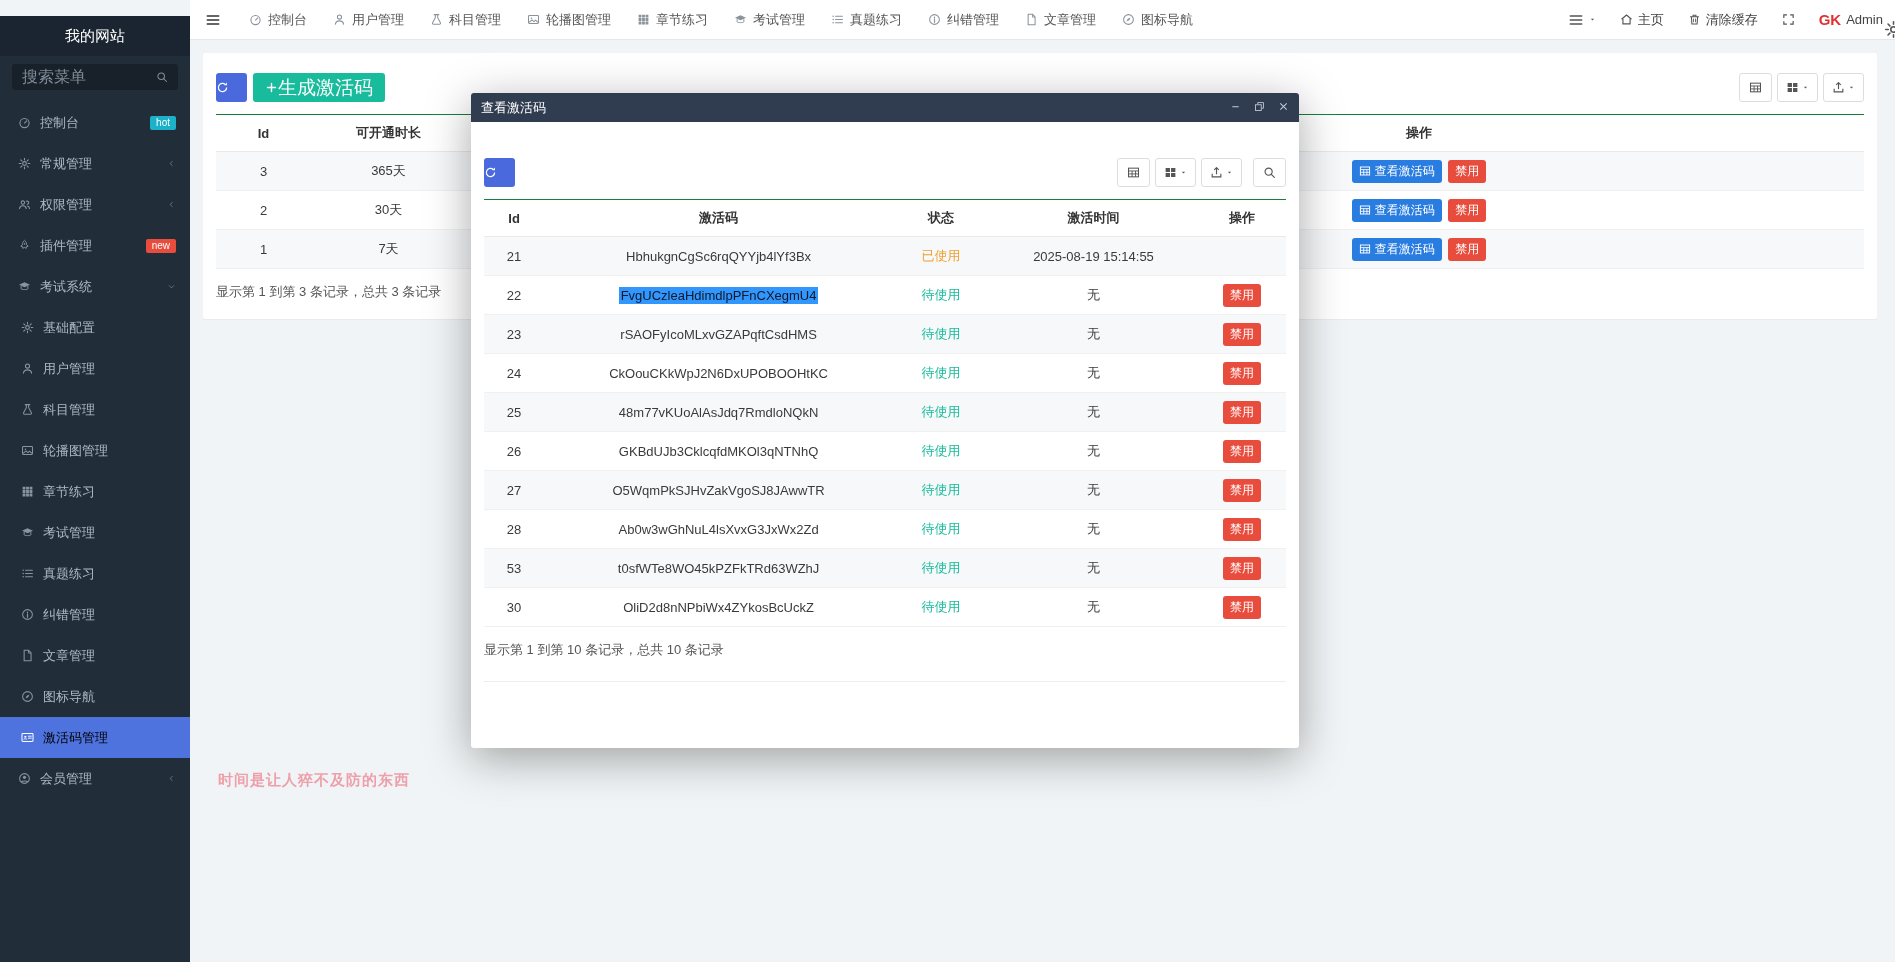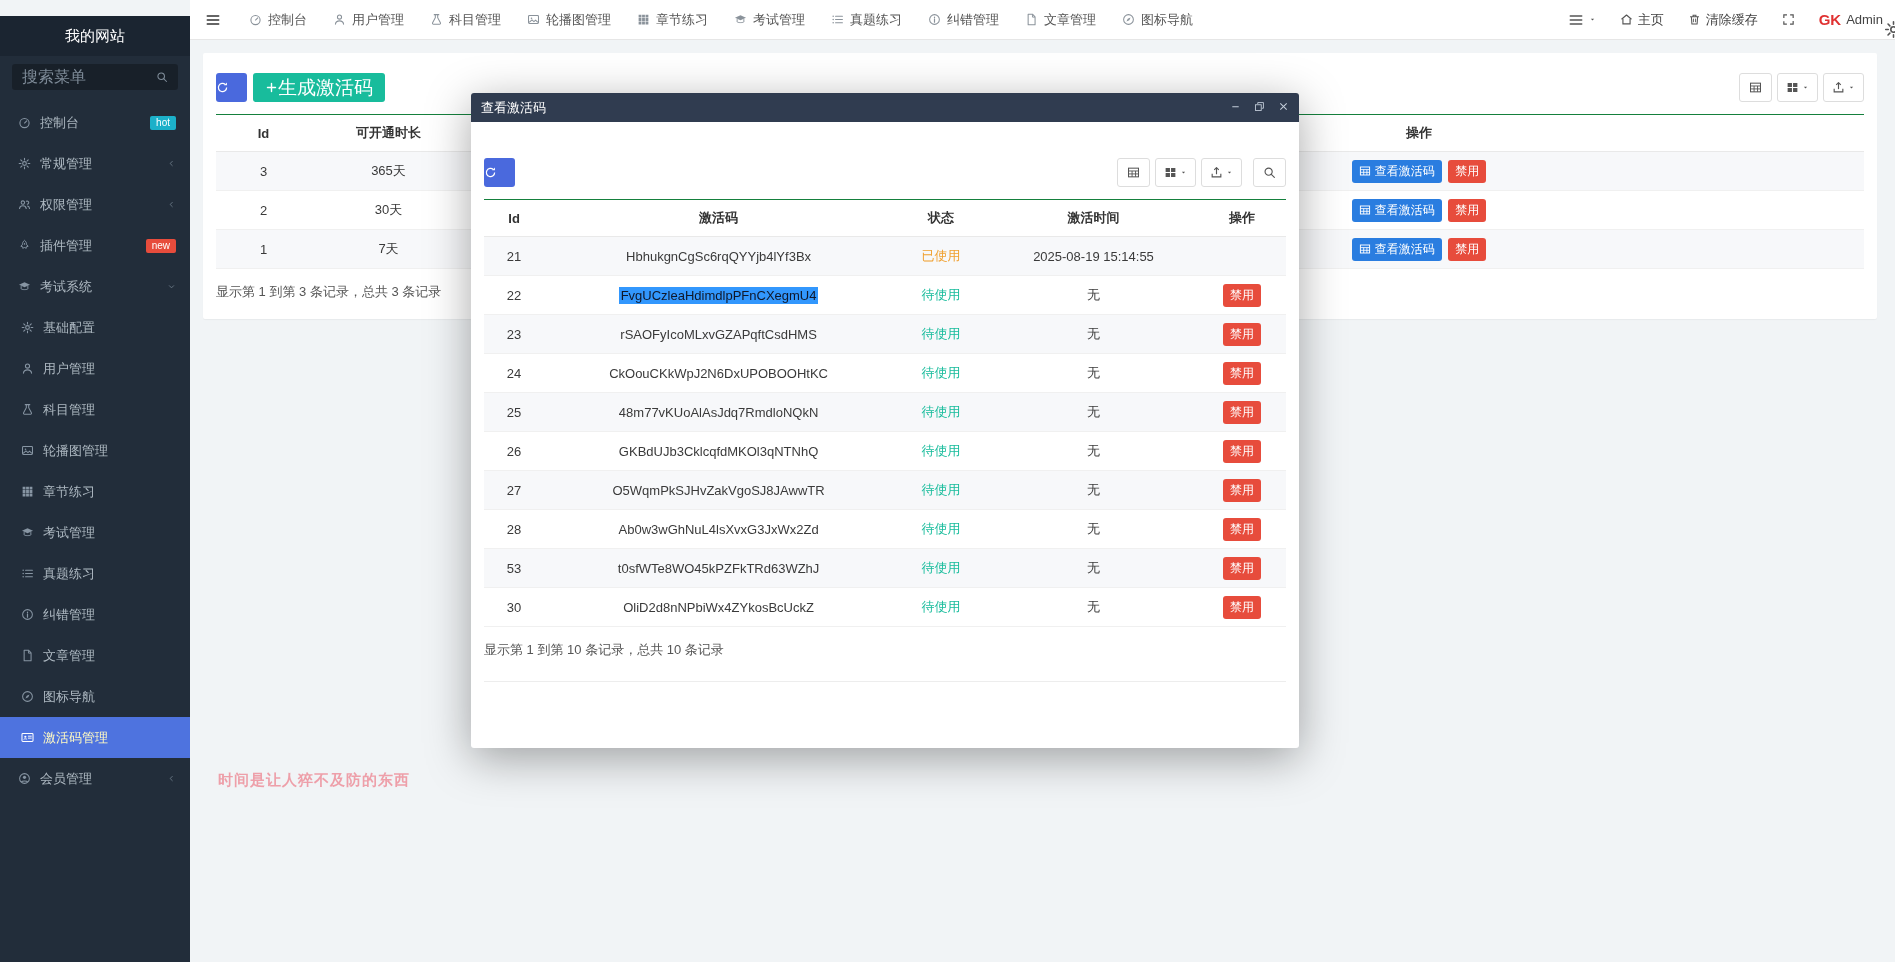--- a/index.html
+++ b/index.html
@@ -16,21 +16,21 @@
 .sidebar{position:absolute;left:0;top:16px;bottom:0;width:190px;background:#222d3a;z-index:5;display:flex;flex-direction:column}
 .sidebar-header{height:40px;flex:none;background:#1b2531;color:#fff;font-size:15px;display:flex;align-items:center;justify-content:center}
 .search{margin:8px 12px;height:26px;flex:none;background:rgba(0,0,0,.28);border-radius:3px;display:flex;align-items:center;padding:0 10px;gap:6px}
 .search-input{flex:1;min-width:0;background:transparent;border:none;outline:none;color:#cfd8e0;font-size:16px}
 .search-input::placeholder{color:#7e8b98}
 .sic{color:#7e8b98;width:12px !important;height:12px !important}
 .menu{display:flex;flex-direction:column;overflow:hidden;margin-top:4px}
 .mitem{height:41px;flex:none;display:flex;align-items:center;gap:9px;padding:0 14px 0 18px;color:#aeb9c2;font-size:13px}
 .mitem .mic{color:#8795a3}
 .mitem.sub{padding-left:21px}
-.mitem.active{background:var(--sidebar-active,#4e73df);color:#fef9c3}
+.mitem.active{background:var(--sidebar-active,#4e73df);color:#000000}
 .mitem.active .mic{color:#fff}
 .mlabel{white-space:nowrap}
 .badge{margin-left:auto;color:#fff;font-size:10px;line-height:1;padding:2px 6px;border-radius:2px}
 .badge-hot{background:var(--badge-hot,#1cb0c9)}
 .badge-new{background:var(--badge-new,#e74c3c)}
 .arrow{margin-left:auto;width:9px !important;height:9px !important;color:#6c7a88}
 
 
 .topbar{position:absolute;left:190px;top:0;right:0;height:40px;background:#fff;border-bottom:1px solid #e6e6e6;display:flex;align-items:center;z-index:4}
 .hamburger{padding:0 15px;color:#333;display:flex;align-items:center;height:100%}

